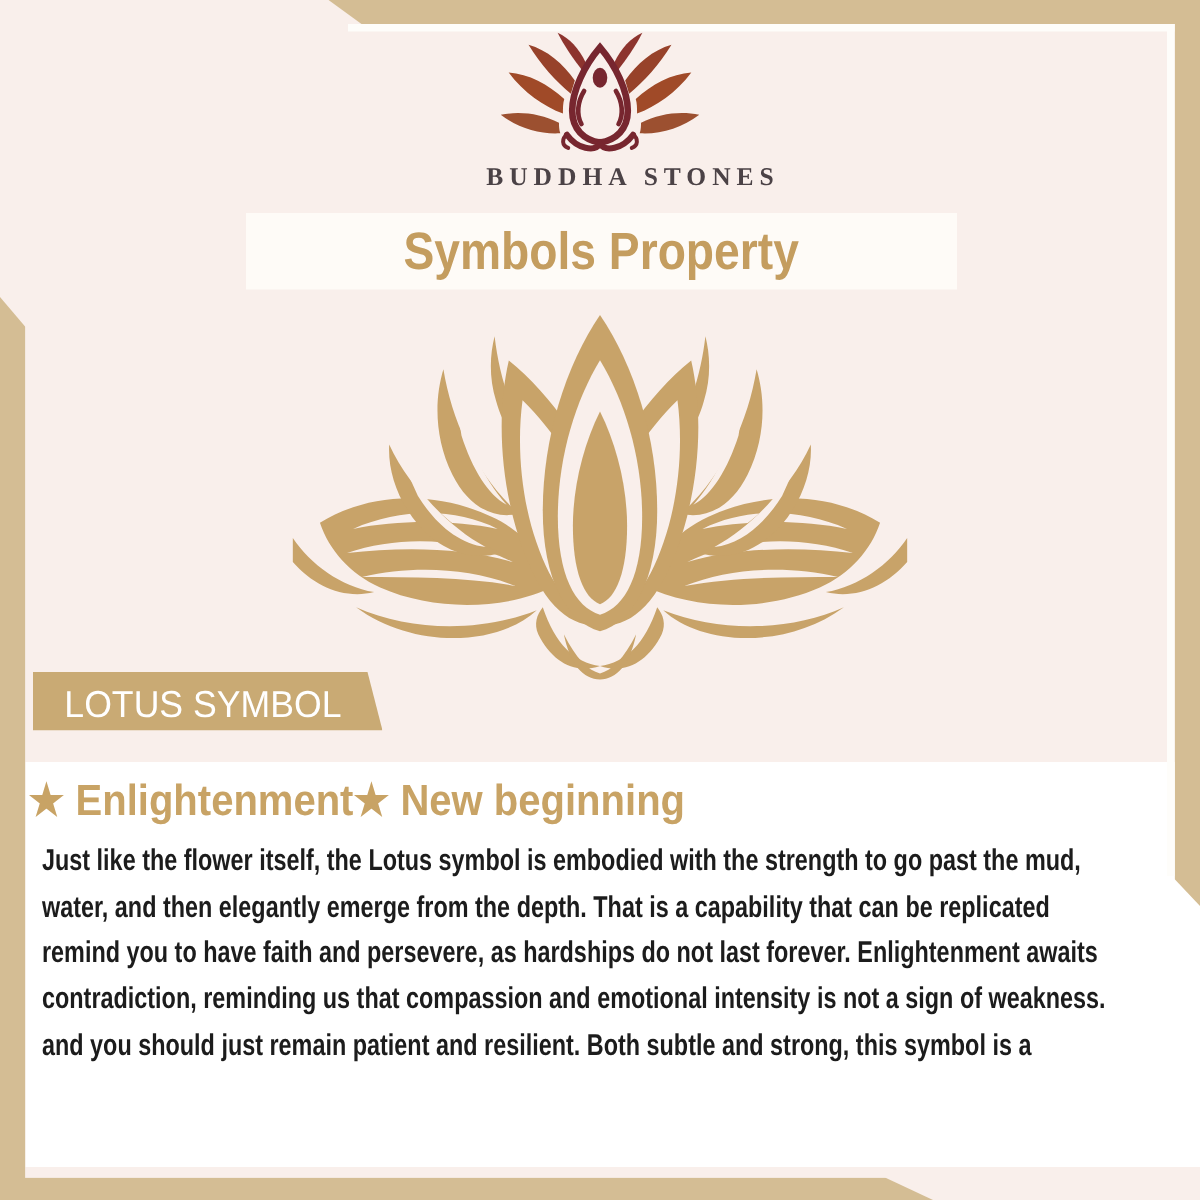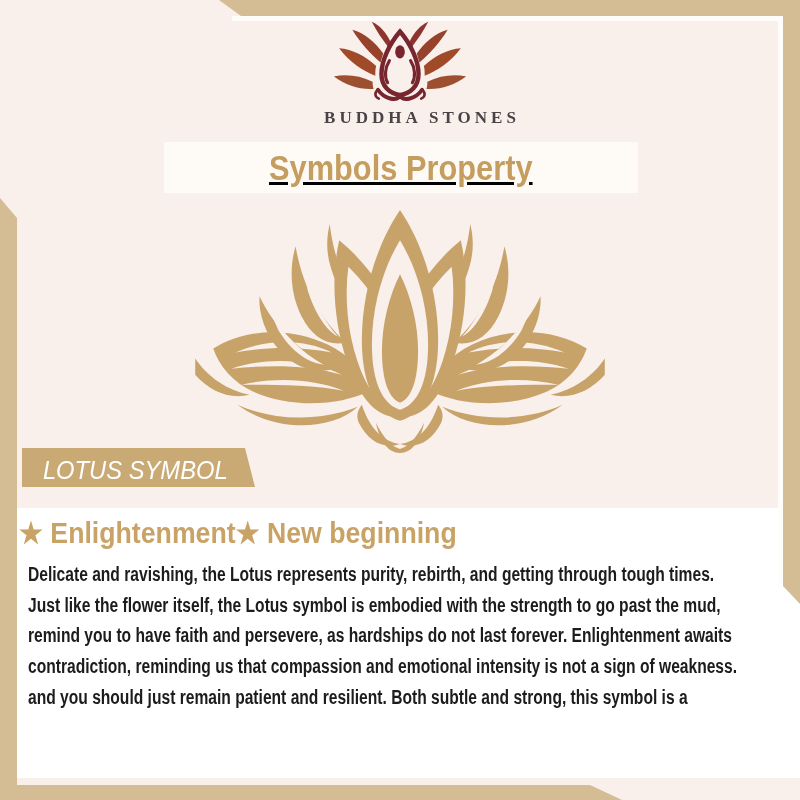--- a/index.html
+++ b/index.html
@@ -19,29 +19,29 @@
     clip-path:polygon(0 0,590px 0,622px 15px,0 15px);}
   .hairline{position:absolute;background:#fefdfa;}
   .hairline-top{left:232px;right:17px;top:16px;height:5px;}
   .hairline-right{right:17px;top:16px;width:5px;height:568px;}
   
   .logo{position:absolute;left:50%;top:20px;transform:translateX(-50%);}
   .brand{position:absolute;left:0;right:0;top:108px;text-align:center;
     font-family:"Liberation Serif",serif;font-size:17px;font-weight:600;
     letter-spacing:4px;color:#4b4246;padding-left:44px;}
   .title-bar{position:absolute;left:164px;top:142px;width:474px;height:51px;
-    background:#fefbf7;display:flex;align-items:center;justify-content:center;text-decoration:underline;}
+    background:#fefbf7;display:flex;align-items:center;justify-content:center;}
   .title-bar span{font-size:35px;font-weight:bold;color:#c49d5f;
     transform:scaleX(0.88);transform-origin:center;white-space:nowrap;}
   
   .lotus{position:absolute;left:179px;top:200px;}
   
   .banner{position:absolute;left:22px;top:448px;width:233px;height:44px;
     background:#c9aa74;clip-path:polygon(0 0,223px 0,233px 39px,0 39px);
-    display:flex;align-items:center;font-style:italic;}
+    display:flex;align-items:center;}
   .banner span{padding-left:22px;color:#ffffff;font-size:25px;
     transform:scaleX(0.95);transform-origin:left center;white-space:nowrap;}
   
   .card{position:absolute;left:17px;top:508px;right:0;height:270px;background:#ffffff;}
   .heading{position:absolute;left:0;right:0;top:516px;display:flex;}
   .heading span{font-size:29px;font-weight:bold;color:#c8a365;
     transform:scaleX(0.92);transform-origin:center;white-space:nowrap;}
   .para{position:absolute;left:28px;top:559px;width:762px;}
   .para .line{height:30.7px;display:flex;align-items:center;}
   .para .line span{font-size:20px;font-weight:bold;color:#1c1c1c;
@@ -115,24 +115,24 @@
   <div class="banner">
     <span>LOTUS SYMBOL</span>
   </div>
 
   <div class="heading">
     <span>★ Enlightenment★ New beginning</span>
   </div>
 
   <div class="para">
     <div class="line">
-        <span>Delicate and ravishing, the Lotus represents purity, rebirth, and getting through tough times.</span>
+        <span>Just like the flower itself, the Lotus symbol is embodied with the strength to go past the mud,</span>
       </div>
     <div class="line">
-        <span>Just like the flower itself, the Lotus symbol is embodied with the strength to go past the mud,</span>
+        <span>water, and then elegantly emerge from the depth. That is a capability that can be replicated</span>
       </div>
     <div class="line">
         <span>remind you to have faith and persevere, as hardships do not last forever. Enlightenment awaits</span>
       </div>
     <div class="line">
         <span>contradiction, reminding us that compassion and emotional intensity is not a sign of weakness.</span>
       </div>
     <div class="line">
         <span>and you should just remain patient and resilient. Both subtle and strong, this symbol is a</span>
       </div>

